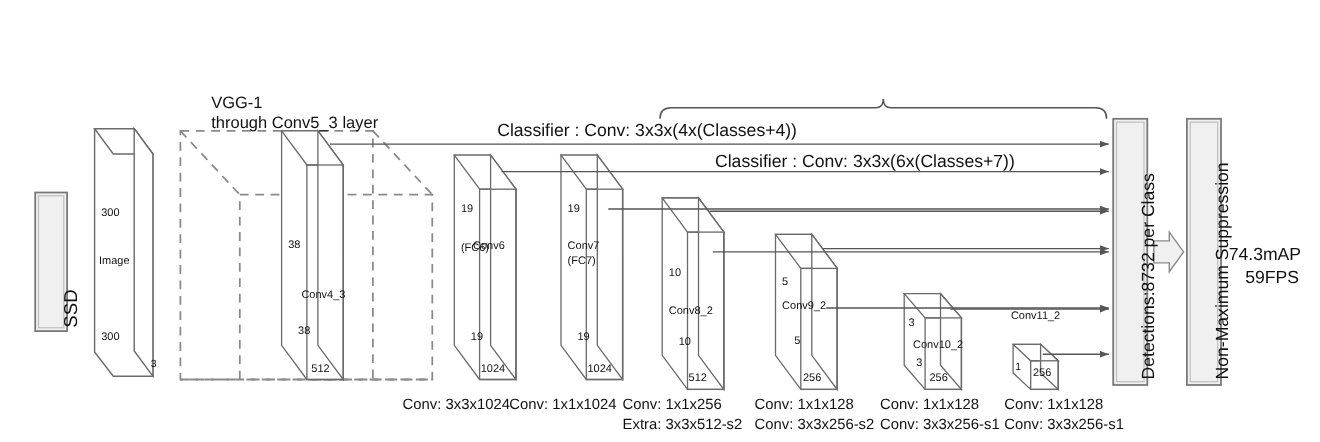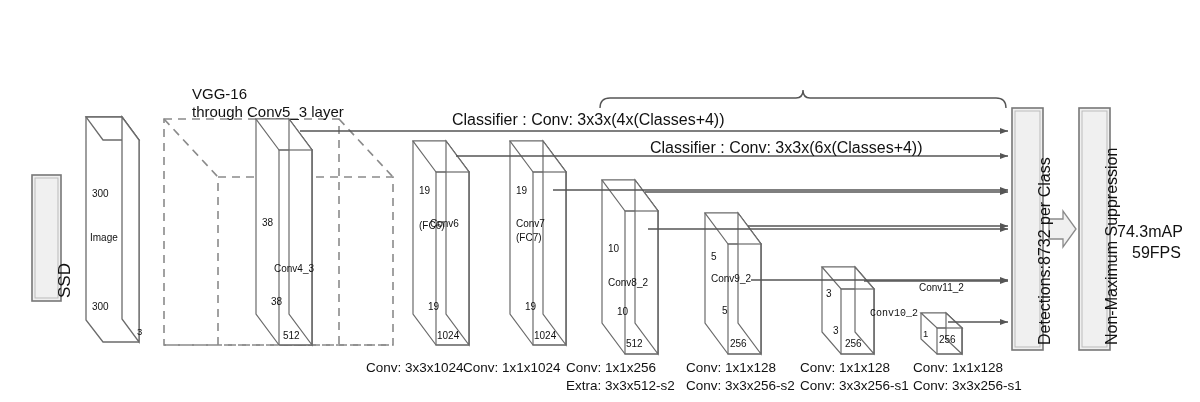--- a/index.html
+++ b/index.html
@@ -147,26 +147,26 @@
 
     <g stroke="#555" stroke-width="1.3" fill="none">
       <path d="M645,192 L1008,192" marker-end="url(#ah)"></path>
       <path d="M748,226 L1008,226" marker-end="url(#ah)"></path>
       <path d="M864,281 L1008,281" marker-end="url(#ah)"></path>
     </g>
   </svg>
 
   <div class="vert vbox-label" style="left:55px; top:298px; transform:rotate(-90deg);">SSD</div>
 
-  <div class="lbl t-vgg" style="left:192px; top:84px;">VGG-16</div>
+  <div class="lbl t-vgg" style="left:192px; top:84px;">VGG-1</div>
   <div class="lbl t-vgg" style="left:192px; top:102px;">through Conv5_3 layer</div>
 
 
   <div class="lbl t-clf" style="left:452px; top:111px;">Classifier : Conv: 3x3x(4x(Classes+4))</div>
-  <div class="lbl t-clf" style="left:650px; top:139px;">Classifier : Conv: 3x3x(6x(Classes+4))</div>
+  <div class="lbl t-clf" style="left:650px; top:139px;">Classifier : Conv: 3x3x(6x(Classes+7))</div>
 
   <div class="lbl t-small" style="left:92px; top:188px;">300</div>
   <div class="lbl t-small" style="left:90px; top:232px;">Image</div>
   <div class="lbl t-small" style="left:92px; top:301px;">300</div>
   <div class="lbl t-tiny" style="left:137px; top:326px;">3</div>
 
   <div class="lbl t-small" style="left:262px; top:217px;">38</div>
   <div class="lbl t-small" style="left:262px; top:263px;margin-left:12px;">Conv4_3</div>
   <div class="lbl t-small" style="left:271px; top:296px;">38</div>
   <div class="lbl t-small" style="left:283px; top:330px;">512</div>
@@ -187,21 +187,21 @@
   <div class="lbl t-small" style="left:608px; top:277px;">Conv8_2</div>
   <div class="lbl t-small" style="left:617px; top:306px;">10</div>
   <div class="lbl t-small" style="left:626px; top:338px;">512</div>
 
   <div class="lbl t-small" style="left:711px; top:251px;">5</div>
   <div class="lbl t-small" style="left:711px; top:273px;">Conv9_2</div>
   <div class="lbl t-small" style="left:722px; top:305px;">5</div>
   <div class="lbl t-small" style="left:730px; top:338px;">256</div>
 
   <div class="lbl t-small" style="left:826px; top:288px;">3</div>
-  <div class="lbl t-small" style="left:870px; top:308px;font-family:Liberation Mono, monospace;">Conv10_2</div>
+  <div class="lbl t-small" style="left:830px; top:308px;">Conv10_2</div>
   <div class="lbl t-small" style="left:833px; top:325px;">3</div>
   <div class="lbl t-small" style="left:845px; top:338px;">256</div>
 
   <div class="lbl t-small" style="left:919px; top:282px;">Conv11_2</div>
   <div class="lbl t-tiny" style="left:923px; top:328px;">1</div>
   <div class="lbl t-small" style="left:939px; top:334px;">256</div>
 
   <div class="lbl t-conv" style="left:366px; top:360px;">Conv: 3x3x1024</div>
   <div class="lbl t-conv" style="left:463px; top:360px;">Conv: 1x1x1024</div>
 

